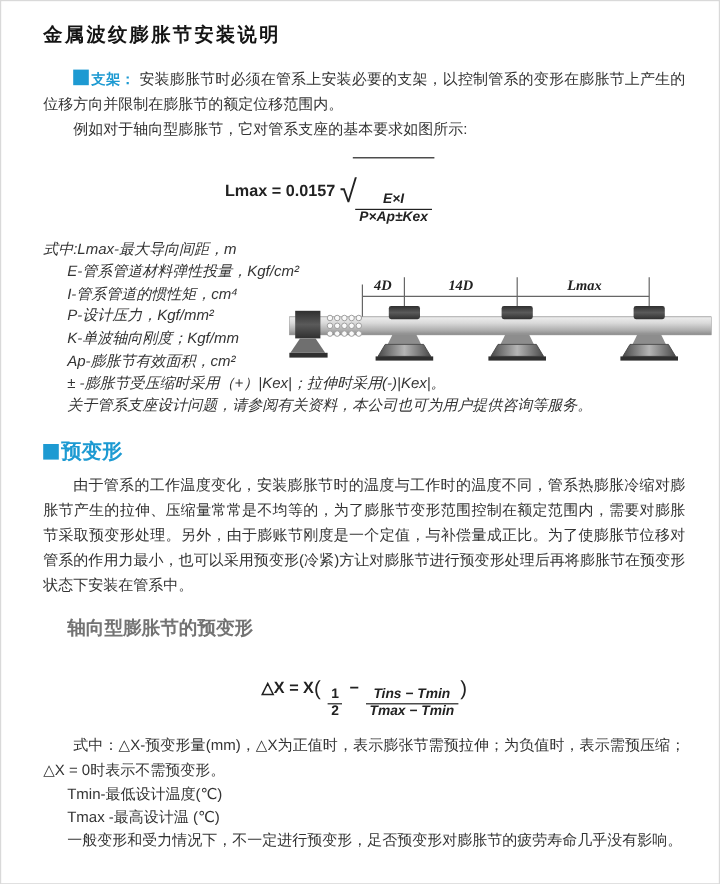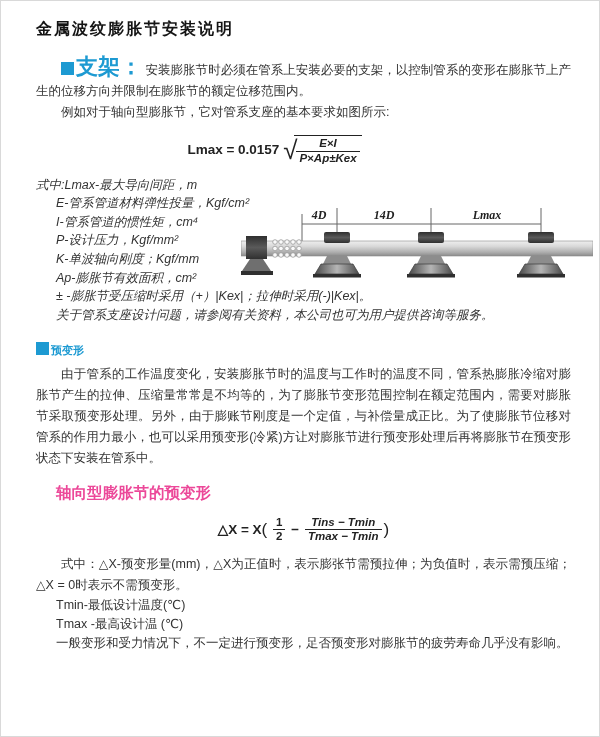--- a/index.html
+++ b/index.html
@@ -16,48 +16,48 @@
   .content{padding:10px 28px 0 35px;}
   .doc-title{
     font-size:16px;font-weight:bold;color:#141414;
     margin:8px 0 16px 0;letter-spacing:2px;
   }
   .para{
     font-size:12.5px;line-height:21px;color:#333;
     text-align:justify;text-indent:2em;margin:0;
   }
   .sec-head-inline{
-    color:#1d9ad2;font-size:22px;font-weight:bold;
+    color:#1d9ad2;font-size:12px;font-weight:bold;
     white-space:nowrap;
   }
   .sq{
     display:inline-block;width:13px;height:13px;background:#1d9ad2;
     margin-right:2px;vertical-align:-1px;
   }
   .sec-head{
-    color:#1d9ad2;font-size:11px;font-weight:bold;
+    color:#1d9ad2;font-size:17px;font-weight:bold;
     margin:16px 0 6px 0;
   }
   .sub-head{
-    color:#ec4899;font-size:15.5px;font-weight:bold;
+    color:#737373;font-size:15.5px;font-weight:bold;
     margin:14px 0 6px 0;
   }
   .sub-head.indent{margin-left:20px;}
   .formula{
     font-family:Liberation Sans, sans-serif;
     font-size:13.5px;font-weight:bold;color:#222;
     text-align:center;margin:12px 0 10px 0;
   }
   .formula .it{font-style:italic;}
   .frac{
     display:inline-flex;flex-direction:column;text-align:center;
     vertical-align:middle;font-size:11.5px;line-height:1.2;
     margin:0 2px;
   }
-  .frac .fn{border-bottom:1px solid #222;padding:0 3px;}
+  .frac .fn{border-bottom:1px solid #222;padding:0 3px;margin-top:27px;}
   .frac .fd{padding:0 3px;}
   .radical{
     font-size:26px;font-weight:400;line-height:0.9;
     vertical-align:middle;margin-right:-3px;
   }
   .under-radical{
     display:inline-flex;border-top:1.5px solid #222;
     vertical-align:middle;padding-top:1px;
   }
   .paren{font-size:17px;font-weight:normal;vertical-align:middle;}

